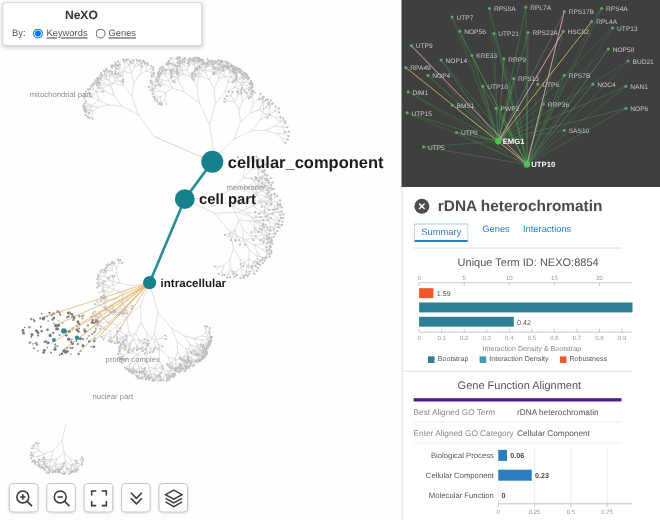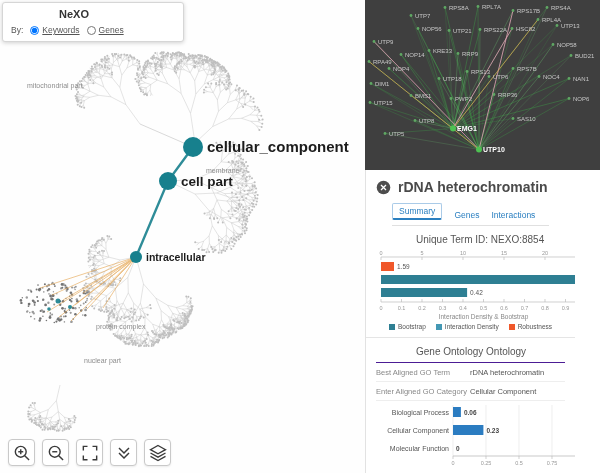--- a/index.html
+++ b/index.html
@@ -26,33 +26,33 @@
   .tree-toolbar{position:absolute;left:8px;bottom:7px;display:flex;gap:7px;z-index:5;}
   .tree-toolbar button{width:27px;height:27px;background:#fff;border:1px solid #c9c9c9;border-radius:4px;
        display:flex;align-items:center;justify-content:center;padding:0;cursor:pointer;box-shadow:0 1px 2px rgba(0,0,0,.08);}
   
   .network-panel{position:absolute;left:365px;top:0;width:235px;height:170px;background:#3f3f3f;}
   .details-panel{position:absolute;left:365px;top:170px;width:210px;height:303px;background:#fff;
        border-left:1px solid #e2e2e2;padding:0 10px;overflow:hidden;}
   .dp-header{display:flex;align-items:center;gap:7px;padding-top:9px;}
   .dp-title{font-size:14px;color:#4a4a4a;font-weight:600;}
   .close-btn{cursor:pointer;display:inline-flex;}
-  .dp-tabs{display:flex;gap:12px;align-items:flex-end;margin:8px 16px 0;border-bottom:1px solid #e0e0e0;padding-bottom:5px;}
+  .dp-tabs{display:flex;gap:12px;align-items:flex-start;margin:8px 0 0;border-bottom:1px solid #e0e0e0;padding-bottom:5px;}
   .tab{font-size:8.5px;color:#2a7fc0;cursor:pointer;}
   .tab.active{border:1px solid #aacbe8;border-bottom:2px solid #2a7fc0;padding:2px 6px;border-radius:2px;}
   .dp-section-title{font-size:10px;color:#555;margin-top:8px;margin-left:40px;}
   .dp-chart-title{font-size:9px;color:#777;text-align:center;margin-top:5px;}
   #chart1,#chart2{display:block;margin-top:3px;}
   .legend{display:flex;justify-content:center;gap:10px;font-size:6.5px;color:#555;align-items:center;margin-top:1px;}
   .lg-item{display:inline-flex;align-items:center;}
   .lg-sq{display:inline-block;width:6px;height:6px;margin-right:3px;}
   .dp-divider{border-top:1px solid #e5e5e5;margin:7px -10px 0;}
   .go-table{margin-top:5px;}
   .go-row{display:flex;font-size:7.5px;color:#888;padding:4.5px 0;border-bottom:1px solid #eee;}
-  .go-row:first-child{border-top:1px solid #4c1d95;}
+  .go-row:first-child{border-top:3px solid #4c1d95;}
   .go-label{flex:1;}
   .go-value{width:95px;color:#555;}
 </style>
 </head>
 <body>
 
 <div class="app">
 
   <div class="left-panel">
     <svg id="tree-svg" width="365" height="473">
@@ -1416,21 +1416,21 @@
         <line x1="210" y1="54" x2="210" y2="51" stroke="#bbb" stroke-width="0.7"></line>
         <text x="210" y="61.5" font-size="5.5" fill="#999" text-anchor="middle">1</text>
         <text x="107.5" y="71" font-size="6.5" fill="#888" text-anchor="middle">Interaction Density &amp; Bootstrap</text>
       </svg>
     <div id="legend1" class="legend">
         <span class="lg-item"><span class="lg-sq" style="background:#2e7f93"></span>Bootstrap</span>
         <span class="lg-item"><span class="lg-sq" style="background:#4498b4"></span>Interaction Density</span>
         <span class="lg-item"><span class="lg-sq" style="background:#f0582b"></span>Robustness</span>
       </div>
     <div class="dp-divider"></div>
-    <div class="dp-section-title">Gene Ontology Ontology</div>
+    <div class="dp-section-title">Gene Function Alignment</div>
     <div class="go-table">
       <div class="go-row">
         <span class="go-label">Best Aligned GO Term</span>
         <span class="go-value">rDNA heterochromatin</span>
       </div>
       <div class="go-row">
         <span class="go-label">Enter Aligned GO Category</span>
         <span class="go-value">Cellular Component</span>
       </div>
     </div>

